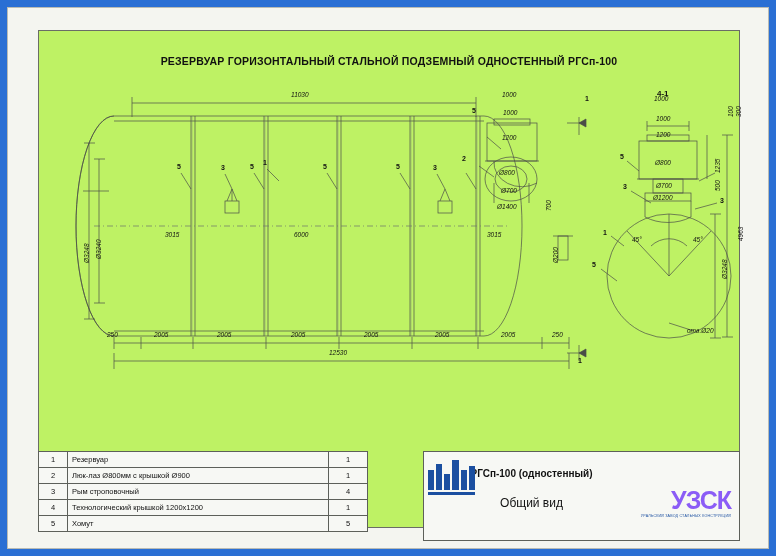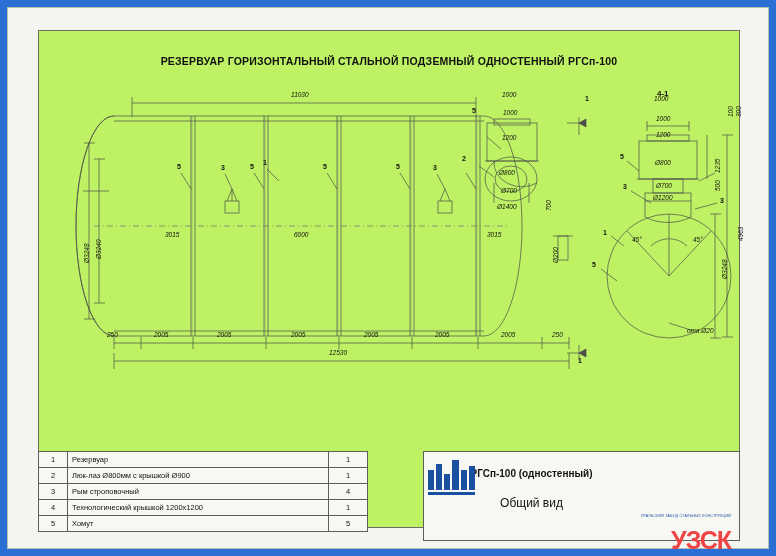--- a/index.html
+++ b/index.html
@@ -75,22 +75,22 @@
   }
   .stamp-sub{
     position:absolute;left:0;top:44px;width:215px;
     text-align:center;font-size:12px;color:#111;
   }
   .logo{
     position:absolute;right:6px;top:6px;width:96px;height:74px;
   }
   .logo-text{
     position:absolute;right:8px;top:34px;
-    font-size:25px;font-weight:bold;color:#ef4444;
-    letter-spacing:-1px;font-family:"Liberation Sans",sans-serif;margin-top:40px;
+    font-size:25px;font-weight:bold;color:#8b5cf6;
+    letter-spacing:-1px;font-family:"Liberation Sans",sans-serif;
   }
   .logo-sub{
     position:absolute;right:8px;top:62px;
     font-size:3.6px;color:#1b4fa0;letter-spacing:.2px;
   }
 </style>
 </head>
 <body>
 
 <div class="sheet">

